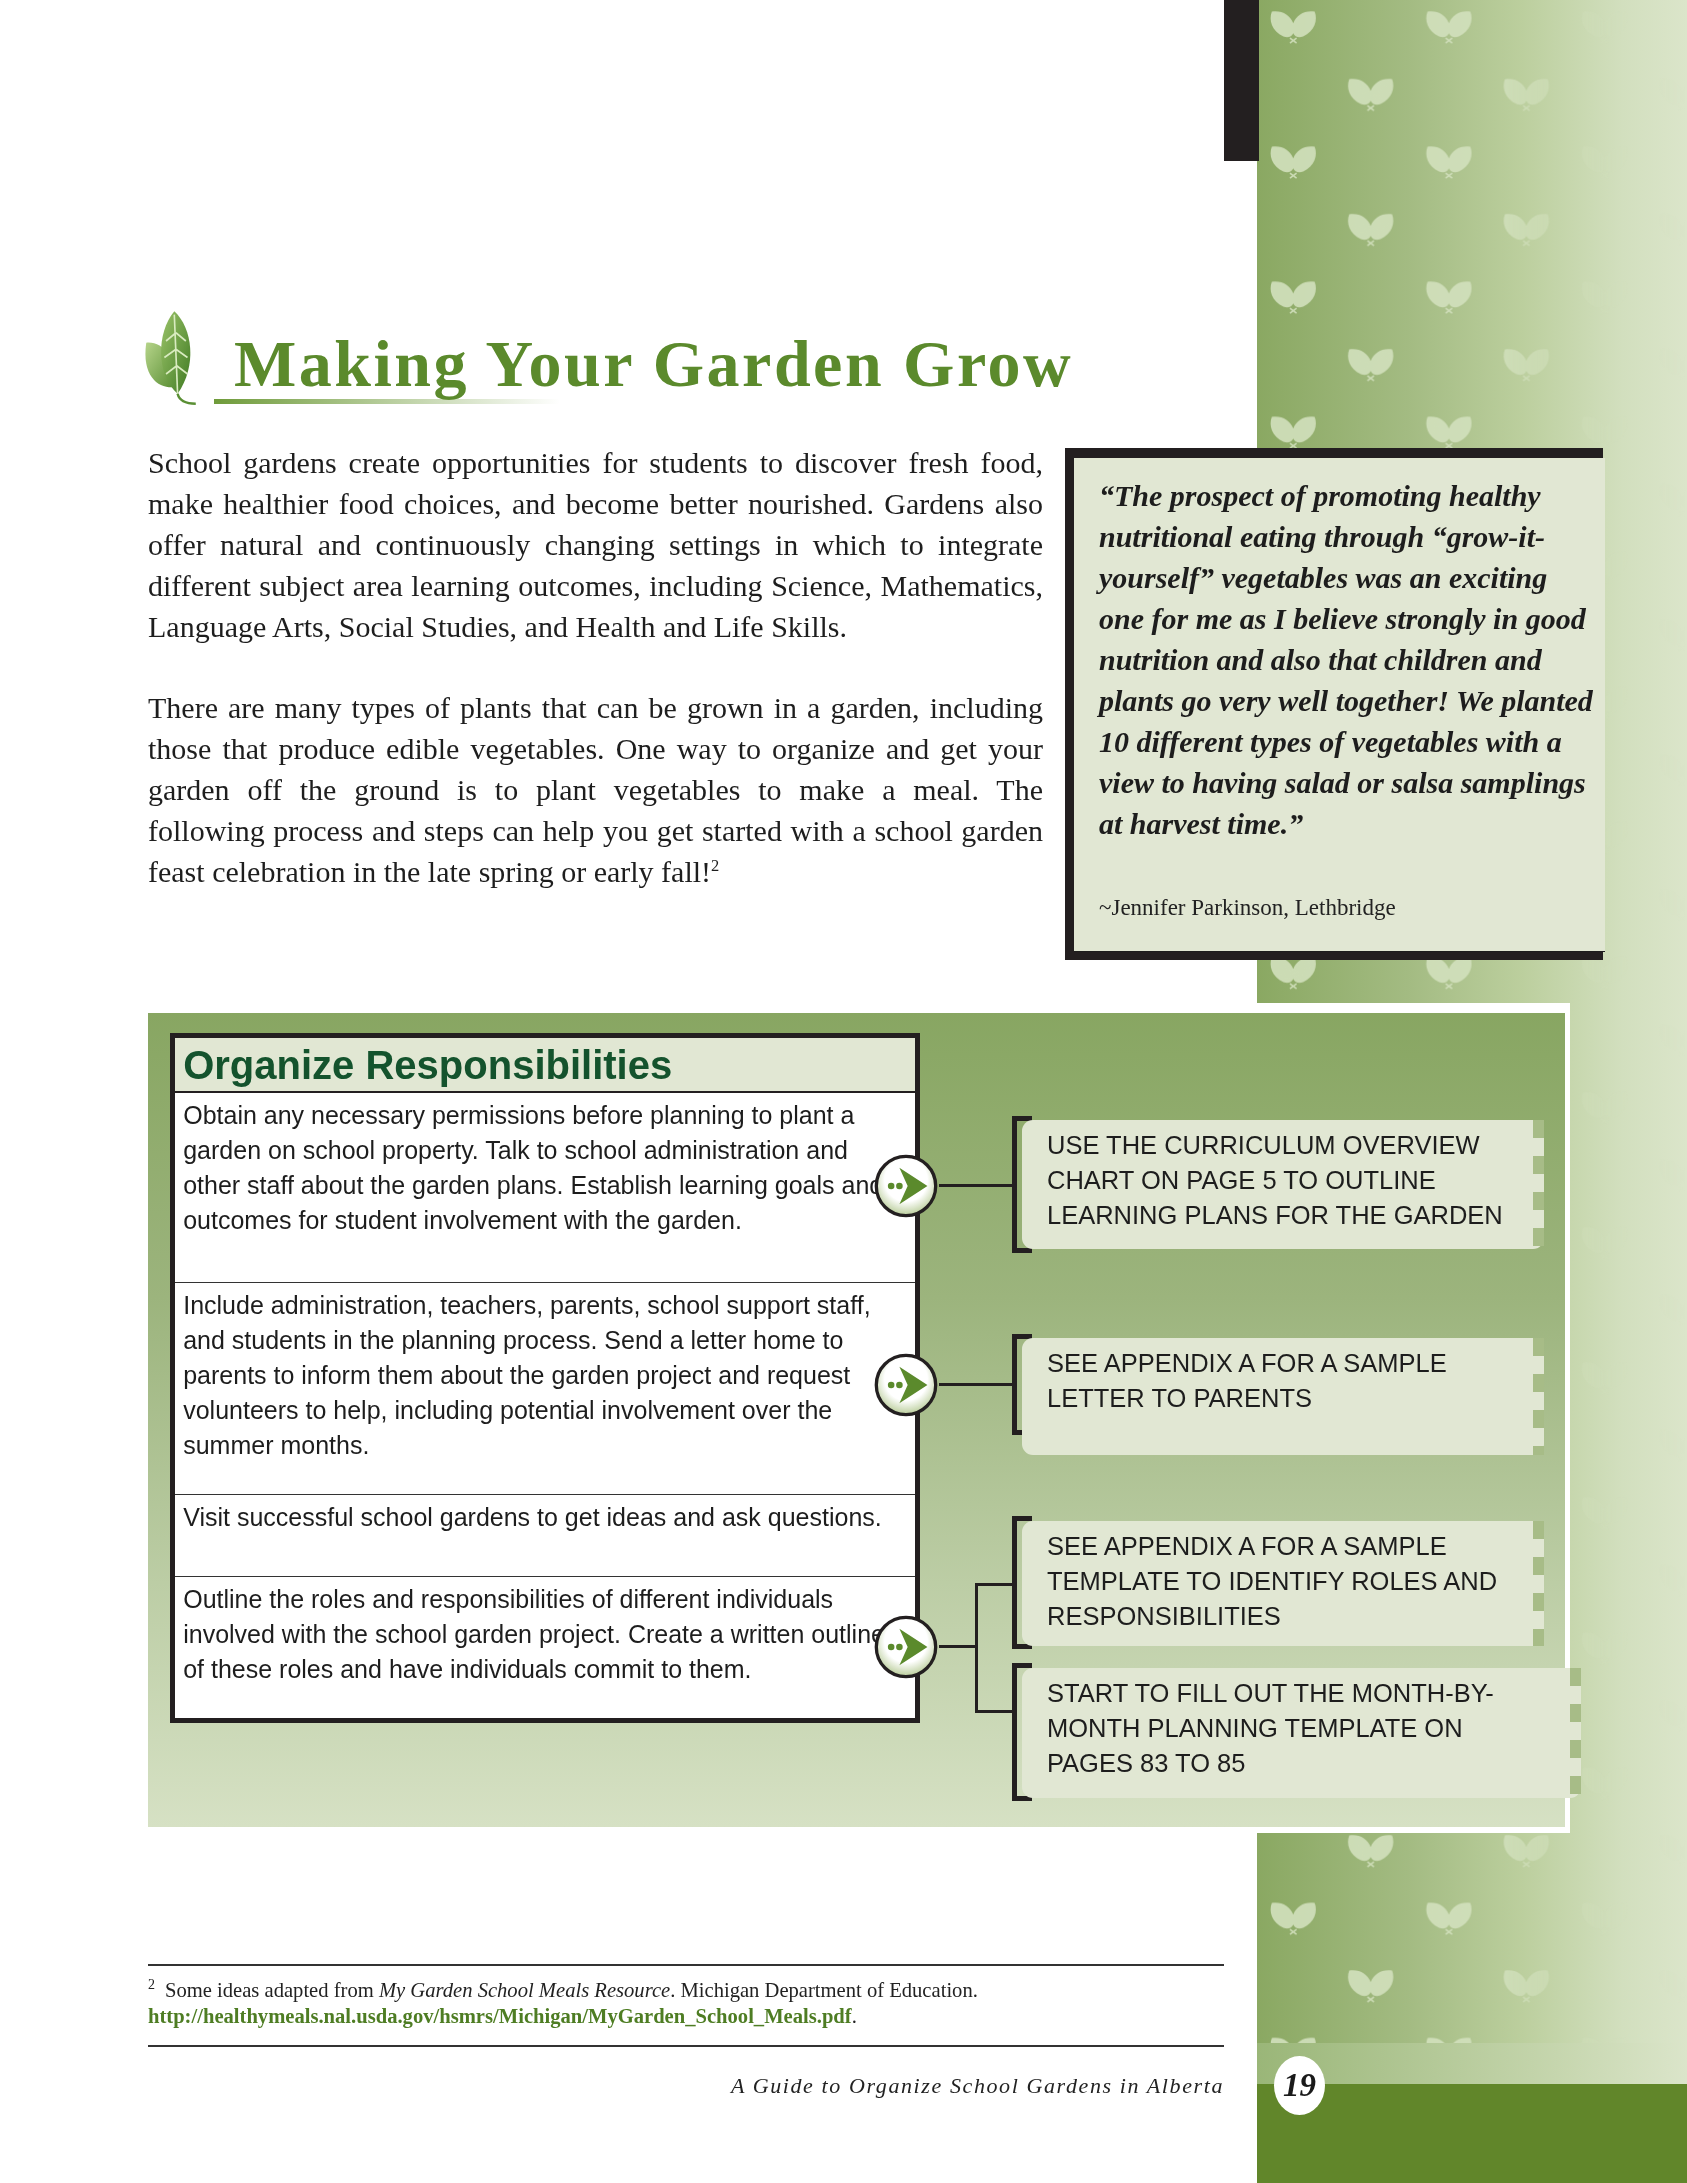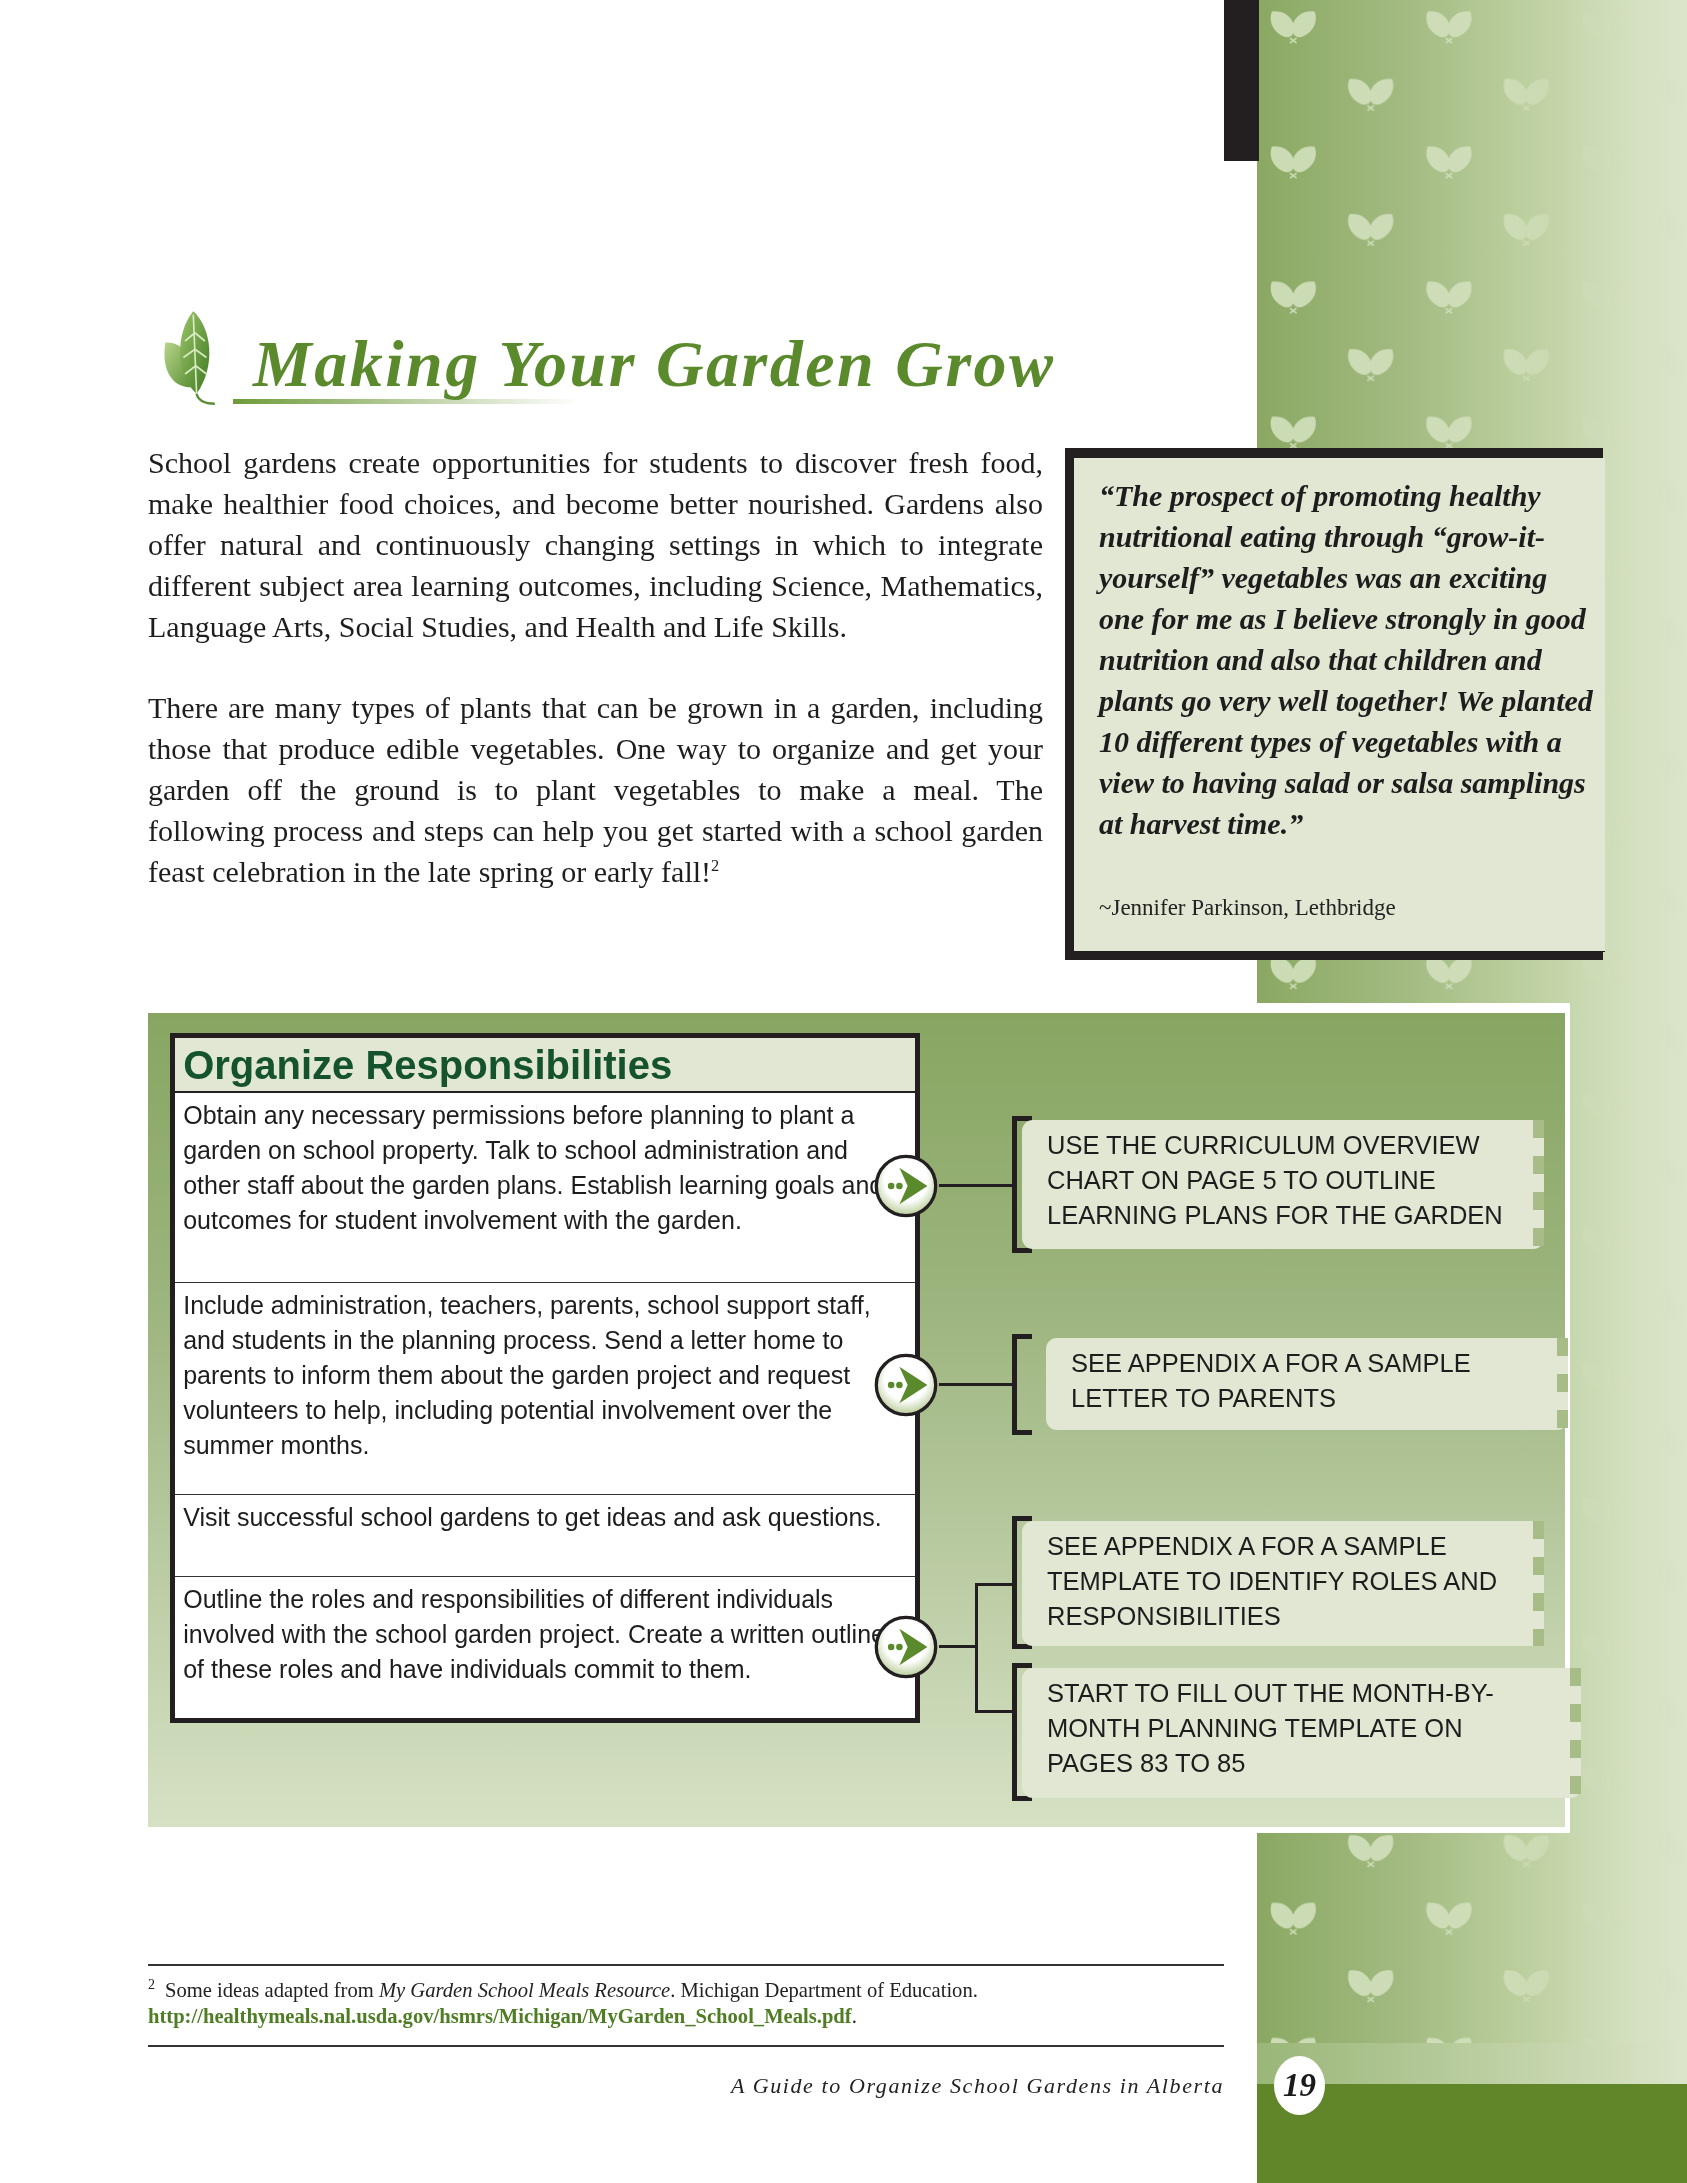--- a/index.html
+++ b/index.html
@@ -31,21 +31,21 @@
     background:linear-gradient(to right,#9ab678,#c6d6ae 70%,#dbe5ca);
   }
   .page-num {
     position:absolute; left:1274px; top:2056px; width:51px; height:59px;
     background:#fff; border-radius:50%;
     display:flex; align-items:center; justify-content:center;
     font-style:italic; font-weight:bold; font-size:33px; color:#1a1a1a;
   }
 
   
-  .title-row { position:absolute; left:157px; top:308px; height:107px; width:1030px;font-style:italic; }
+  .title-row { position:absolute; left:138px; top:308px; height:107px; width:1030px; }
   .title-leaf { position:absolute; left:0; top:0; }
   .title-text {
     position:absolute; left:96px; top:18px;
     font-family:"Liberation Serif", serif; font-size:66px; font-weight:bold;
     color:#5b8a2c; letter-spacing:2.5px; white-space:nowrap;
   }
   .title-underline {
     position:absolute; left:76px; top:91px; width:346px; height:5px;
     background:linear-gradient(to right,#6f9b3a,rgba(150,185,110,0));
   }
@@ -227,21 +227,21 @@
     <circle cx="32" cy="40" r="4" fill="#5b8a2c"></circle>
 </svg>
 
 <div class="note-bracket" style="left:1012px; top:1116px; height:137px;"></div>
 <div class="note" style="left:1022px; top:1120px; width:522px; height:129px;">
   <span>USE THE CURRICULUM OVERVIEW CHART ON PAGE 5 TO OUTLINE LEARNING PLANS FOR THE GARDEN</span>
   <div class="note-teeth"></div>
 </div>
 
 <div class="note-bracket" style="left:1012px; top:1334px; height:101px;"></div>
-<div class="note" style="left:1022px; top:1338px; width:522px; height:92px;margin-left:24px;">
+<div class="note" style="left:1022px; top:1338px; width:522px; height:117px;">
   <span>SEE APPENDIX A FOR A SAMPLE LETTER TO PARENTS</span>
   <div class="note-teeth"></div>
 </div>
 
 <div class="note-bracket" style="left:1012px; top:1516px; height:133px;"></div>
 <div class="note" style="left:1022px; top:1521px; width:522px; height:125px;">
   <span>SEE APPENDIX A FOR A SAMPLE TEMPLATE TO IDENTIFY ROLES AND RESPONSIBILITIES</span>
   <div class="note-teeth"></div>
 </div>
 

